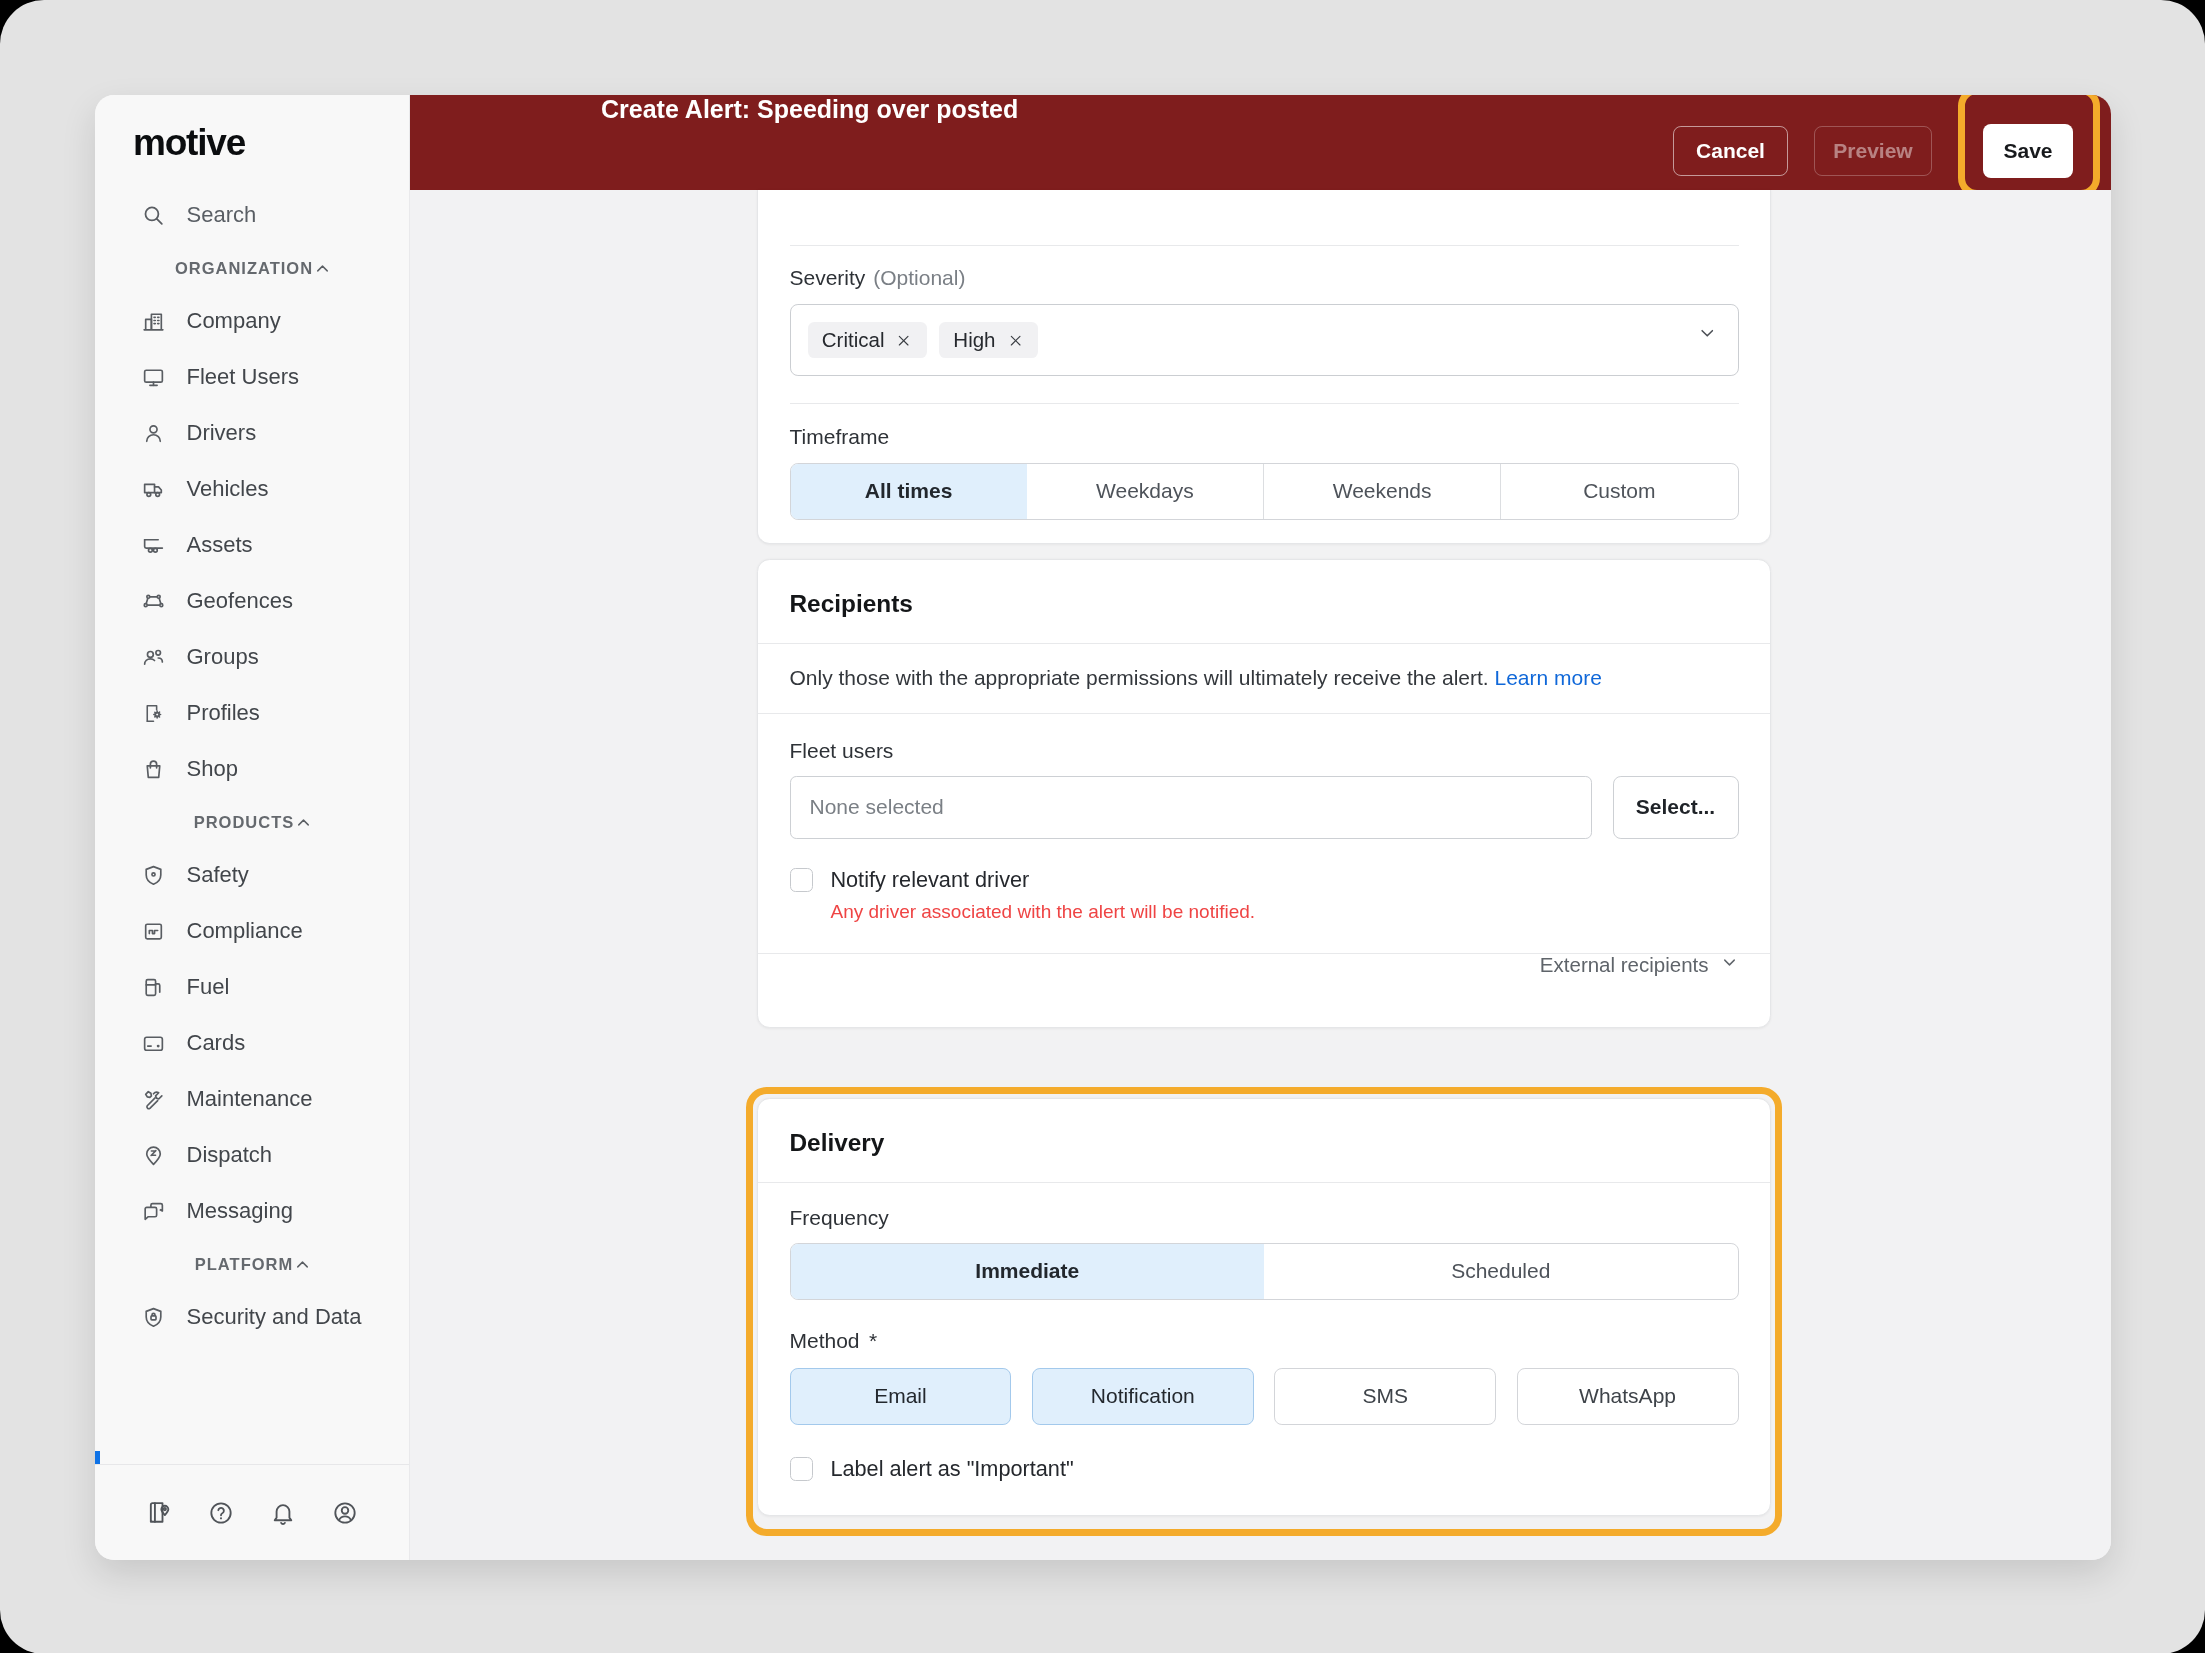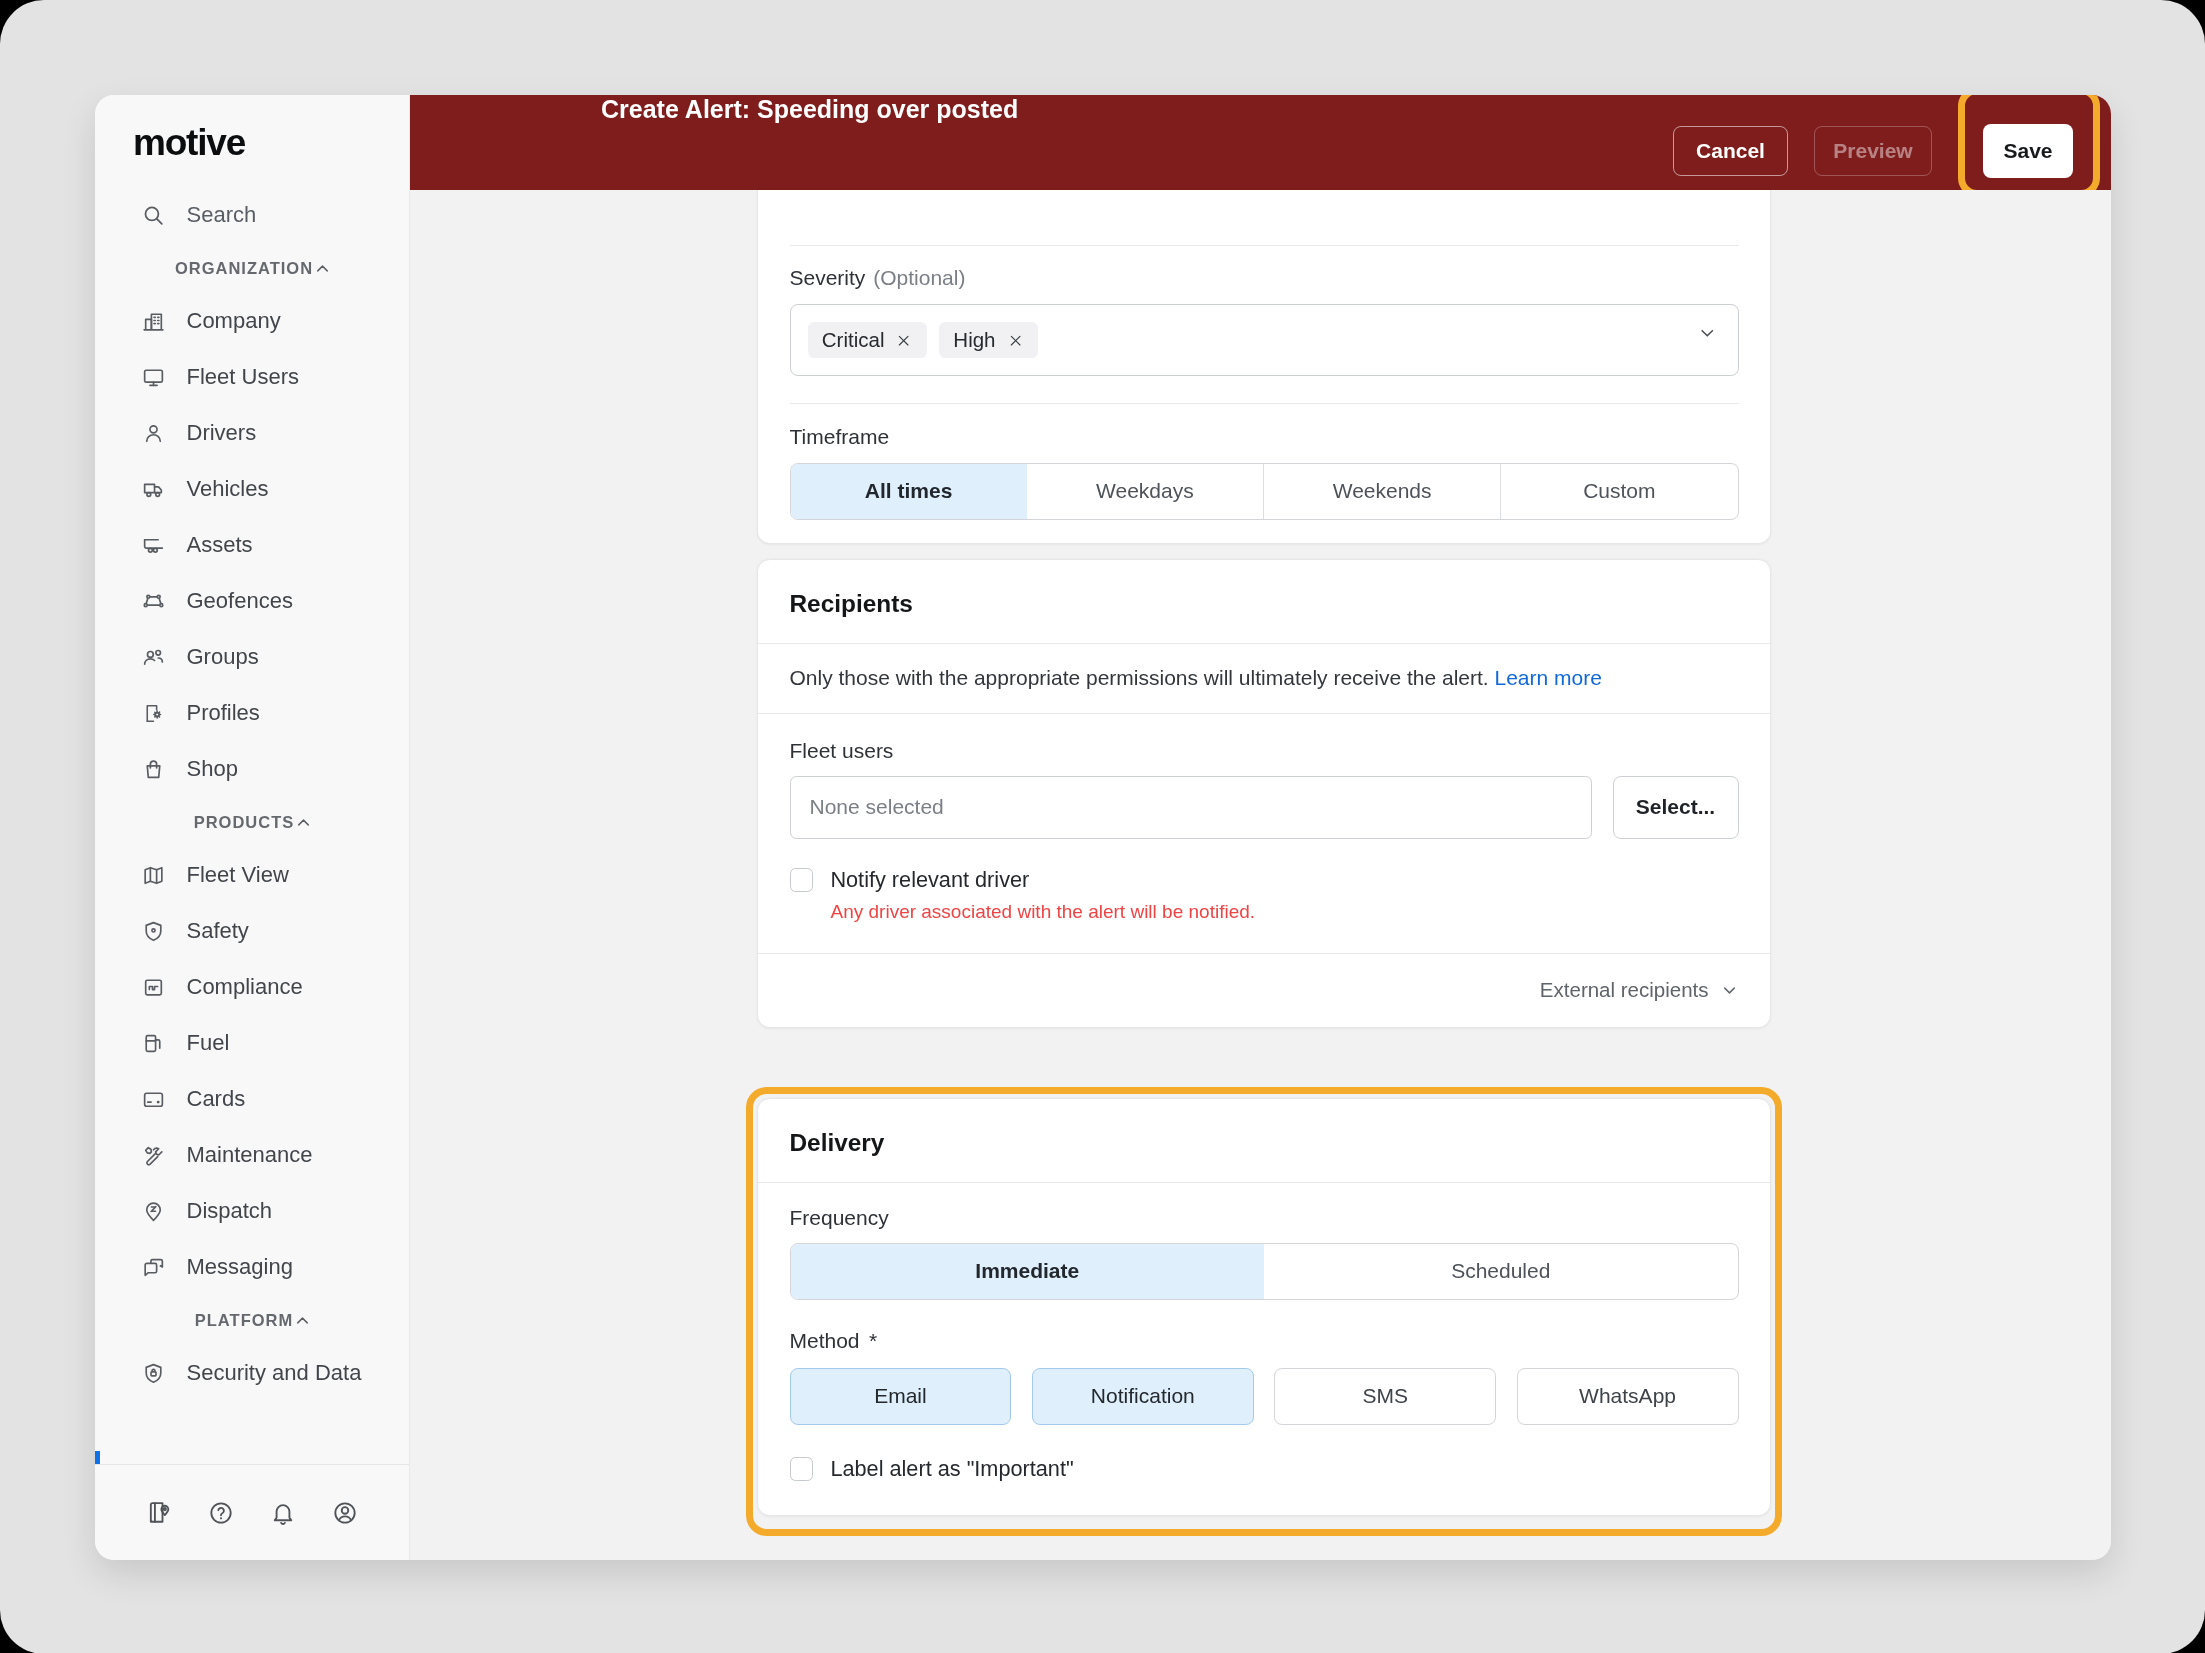--- a/index.html
+++ b/index.html
@@ -67,21 +67,21 @@
   .link { color:#1068D9; cursor:pointer; }
   .fleet-blk { padding:25px 31.5px 30px; }
   .input-row { margin-top:12.6px; display:flex; align-items:center; }
   .text-input { flex:1; height:63px; border:0.8px solid #CDD0D4; border-radius:6.3px; background:#fff; font-size:21px; color:#2E3237; padding:0 19px; font-family:"Liberation Sans", sans-serif; }
   .text-input::placeholder { color:#7A7F85; }
   .btn-select { width:126px; height:63px; margin-left:20.5px; border:0.8px solid #CDD0D4; border-radius:7.9px; background:#fff; display:flex; align-items:center; justify-content:center; font-size:21px; font-weight:700; color:#1F2328; cursor:pointer; }
   .check-row { display:flex; align-items:center; margin-top:28px; }
   .checkbox { width:23.6px; height:23.6px; border:1.2px solid #C6C9CD; border-radius:5.5px; background:#fff; cursor:pointer; flex:0 0 23.6px; }
   .check-row .c-lbl { margin-left:17.3px; font-size:21.7px; color:#25282D; }
   .help-txt { margin:7.9px 0 0 41px; font-size:19px; color:#ef4444; }
-  .ext-row { height:74px; display:flex; align-items:center; justify-content:flex-end; padding-right:31.5px; gap:11px; cursor:pointer; }
+  .ext-row { height:74px; display:flex; justify-content:flex-end; padding-right:31.5px; gap:11px; cursor:pointer; }
   .ext-row .e-lbl { font-size:20.5px; color:#5F646A; }
   .ext-row .chev { width:19px; height:19px; color:#5F646A; display:flex; }
 
   
   .card3 { top:908px; }
   .deliv-body { padding:23.6px 31.5px 33px; }
   .method-label { margin-top:28px; height:27px; display:flex; align-items:center; gap:9.5px; }
   .methods { margin-top:12.6px; display:flex; gap:20.5px; }
   .m-btn { flex:1; height:57px; border:0.8px solid #D3D5D9; border-radius:7.9px; background:#fff; display:flex; align-items:center; justify-content:center; font-size:21px; color:#3E4349; cursor:pointer; }
   .m-btn.sel { background:#E0EFFC; border-color:#A3C9EC; color:#23282E; }
@@ -319,28 +319,20 @@
 
         <div class="side-head">
           <span class="h-lbl">PRODUCTS</span>
           <span class="chev">
               <svg viewBox="0 0 24 24">
                 <use href="#i-chev-up"></use>
               </svg>
             </span>
         </div>
 
-        <div class="side-row">
-          <span class="ic">
-              <svg viewBox="0 0 24 24">
-                <use href="#i-map"></use>
-              </svg>
-            </span>
-          <span class="lbl">Fleet View</span>
-        </div>
         <div class="side-row">
           <span class="ic">
               <svg viewBox="0 0 24 24">
                 <use href="#i-shield"></use>
               </svg>
             </span>
           <span class="lbl">Safety</span>
         </div>
         <div class="side-row">
           <span class="ic">

